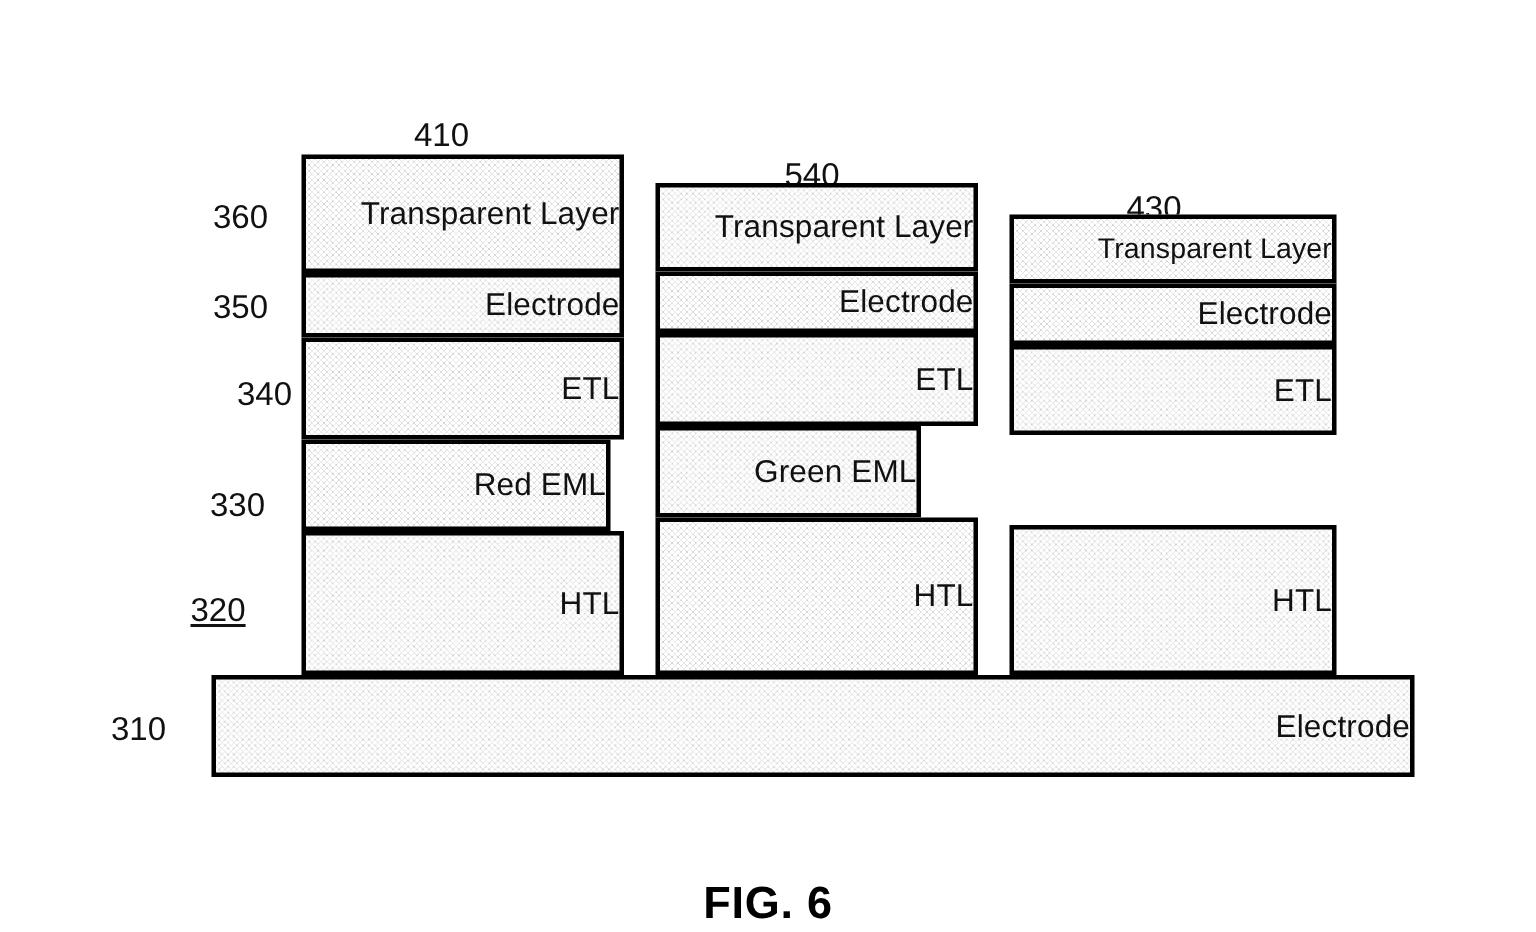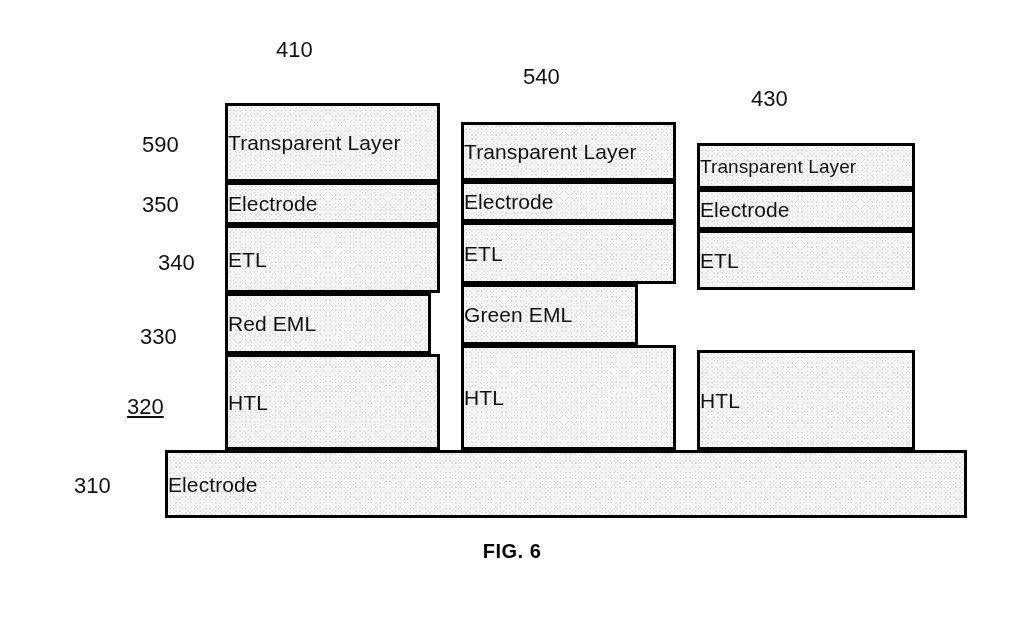--- a/index.html
+++ b/index.html
@@ -25,22 +25,21 @@
     background-color: #ededed;
     background-image:
       radial-gradient(#ffffff 42%, transparent 43%),
       radial-gradient(#ffffff 42%, transparent 43%),
       radial-gradient(#cfcfcf 38%, transparent 39%),
       radial-gradient(#d8d8d8 38%, transparent 39%);
     background-size: 4px 4px, 4px 4px, 3px 3px, 5px 5px;
     background-position: 0 0, 2px 2px, 1px 0, 0 2px;
     display: flex;
     align-items: center;
-    justify-content: flex-start;
-    margin-left: 24px;
+    justify-content: flex-end;
   }
   .layer-label {
     font-size: 21px;
     color: #111111;
     letter-spacing: 0.1px;
     white-space: nowrap;
     line-height: 1;
     font-family: "Liberation Sans", "DejaVu Sans", sans-serif;
   }
   .layer-label.small {
@@ -54,46 +53,47 @@
     color: #111111;
     white-space: nowrap;
     line-height: 1;
   }
   .callout-num {
     position: absolute;
     font-size: 22px;
     color: #111111;
     white-space: nowrap;
     line-height: 1;
+    margin-top: 40px;
   }
 
   
   #fig-caption {
     position: absolute;
     left: 0;
     width: 1024px;
-    top: 540px;
+    top: 586px;
     text-align: center;
-    font-size: 20px;
+    font-size: 30px;
     font-weight: bold;
     color: #000000;
     letter-spacing: 0.5px;
     font-family: "Liberation Sans", "DejaVu Sans", sans-serif;
   }
 </style>
 </head>
 <body>
 
 <div id="figure-root">
 
   <span class="callout-num" style="left:276px; top:39px;">410</span>
   <span class="callout-num" style="left:523px; top:66px;">540</span>
   <span class="callout-num" style="left:751px; top:88px;">430</span>
 
-  <span class="ref-num" style="left:142px; top:134px;">590</span>
+  <span class="ref-num" style="left:142px; top:134px;">360</span>
   <span class="ref-num" style="left:142px; top:194px;">350</span>
   <span class="ref-num" style="left:158px; top:252px;">340</span>
   <span class="ref-num" style="left:140px; top:326px;">330</span>
   <span class="ref-num" style="left:127px; top:396px;text-decoration:underline;">320</span>
   <span class="ref-num" style="left:74px; top:475px;">310</span>
 
   <div class="layer-box" style="left:201px; top:103px; width:215px; height:79px;">
     <span class="layer-label">Transparent Layer</span>
   </div>
   <div class="layer-box" style="left:201px; top:182px; width:215px; height:43px;">

